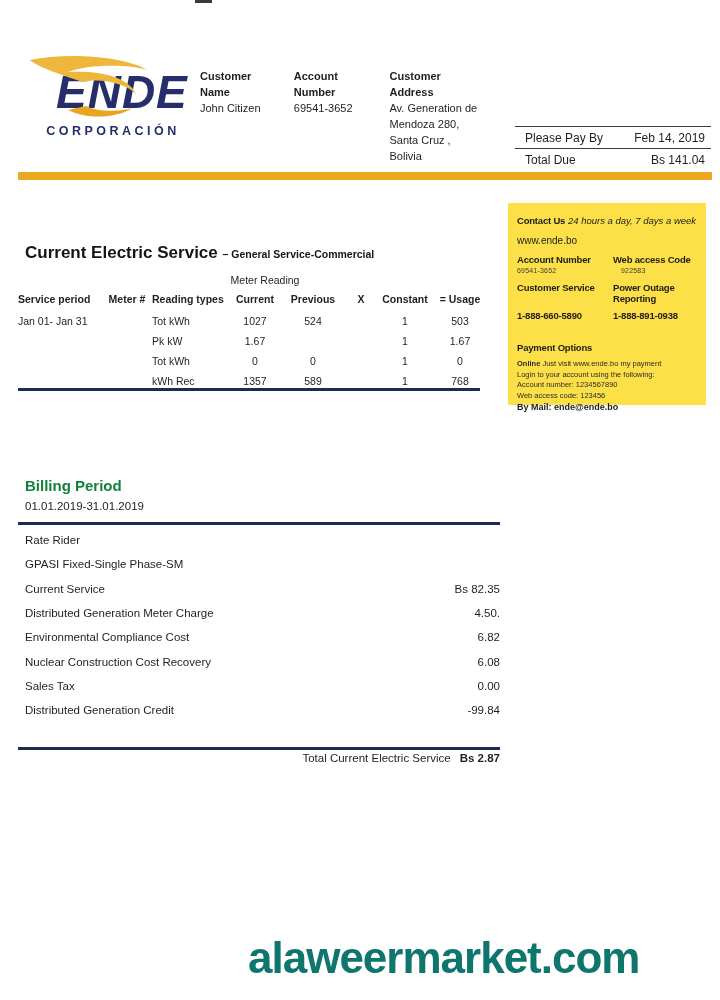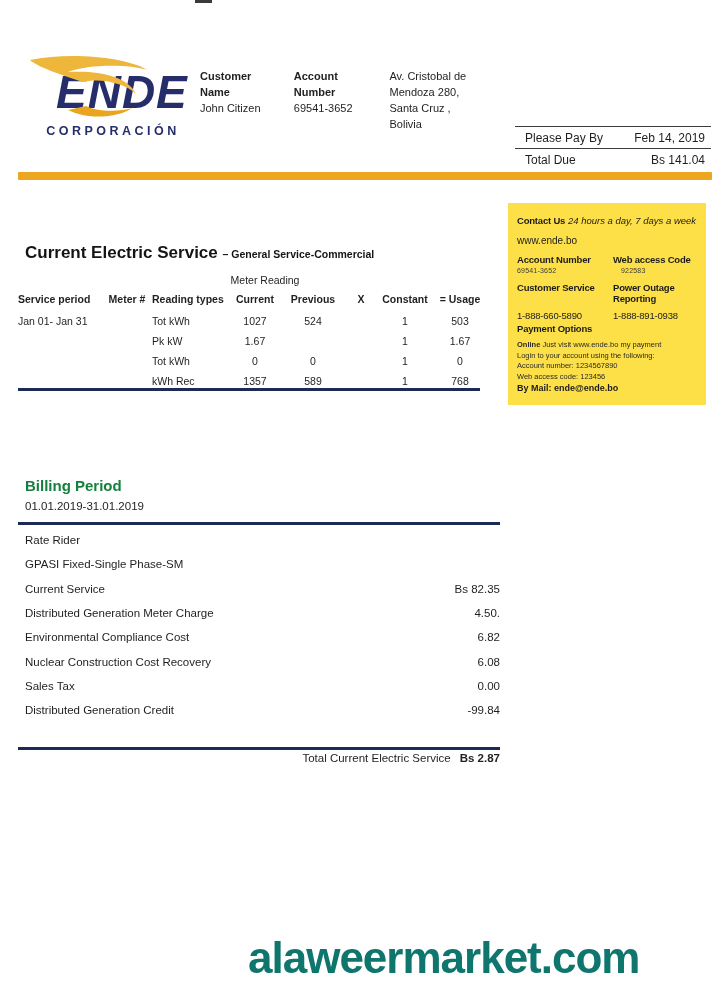--- a/index.html
+++ b/index.html
@@ -42,21 +42,21 @@
   .sb-line{margin-bottom:3px;}
   .sb-b{font-weight:bold;font-size:9.5px;letter-spacing:-0.2px;}
   .sb-italic{font-style:italic;font-size:9.5px;}
   .sb-web{margin:9px 0 8px 0;font-size:10px;}
   .sb-2col{display:flex;margin-bottom:2px;}
   .sb-2col .c1{width:96px;flex-shrink:0;}
   .sb-tiny{font-size:7px;color:#3a3a3a;letter-spacing:0.2px;}
   .sb-tinyrow{display:flex;margin-bottom:8px;}
   .sb-tinyrow .c1{width:96px;flex-shrink:0;}
   .sb-tinyrow .c2{padding-left:8px;}
-  .sb-phones{display:flex;margin:6px 0 2px 0;font-size:9.5px;letter-spacing:-0.2px;}
+  .sb-phones{display:flex;margin:6px 0 21px 0;font-size:9.5px;letter-spacing:-0.2px;font-weight:bold;}
   .sb-phones .c1{width:96px;flex-shrink:0;}
   .sb-pay{margin-bottom:6px;}
   .sb-small{font-size:7.5px;line-height:10.5px;color:#2a2a2a;}
   .sb-mail{font-weight:bold;font-size:9px;margin-top:1px;}
 
   
   .svc-title{left:25px;top:243px;font-size:17px;font-weight:bold;color:#141414;}
   .svc-title .sub{font-size:10.5px;font-weight:bold;}
   .meter-reading{left:210px;top:274px;width:110px;text-align:center;font-size:10.5px;}
   .meter-table{left:18px;top:290px;width:470px;font-size:10.5px;}
@@ -104,21 +104,22 @@
 <div class="abs cust-cols">
   <div class="cust-col col-name">
     <div class="lbl">Customer Name</div>
     <div>John Citizen</div>
   </div>
   <div class="cust-col col-acct">
     <div class="lbl">Account Number</div>
     <div>69541-3652</div>
   </div>
   <div class="cust-col col-addr">
-    <div>Av. Cristobal de</div>
+    <div class="lbl">Customer Address</div>
+    <div>Av. Generation de</div>
     <div>Mendoza 280,</div>
     <div>Santa Cruz , Bolivia</div>
   </div>
 </div>
 
 <div class="abs paybox">
   <div class="row">
     <span>Please Pay By</span>
     <span>Feb 14, 2019</span>
   </div>

